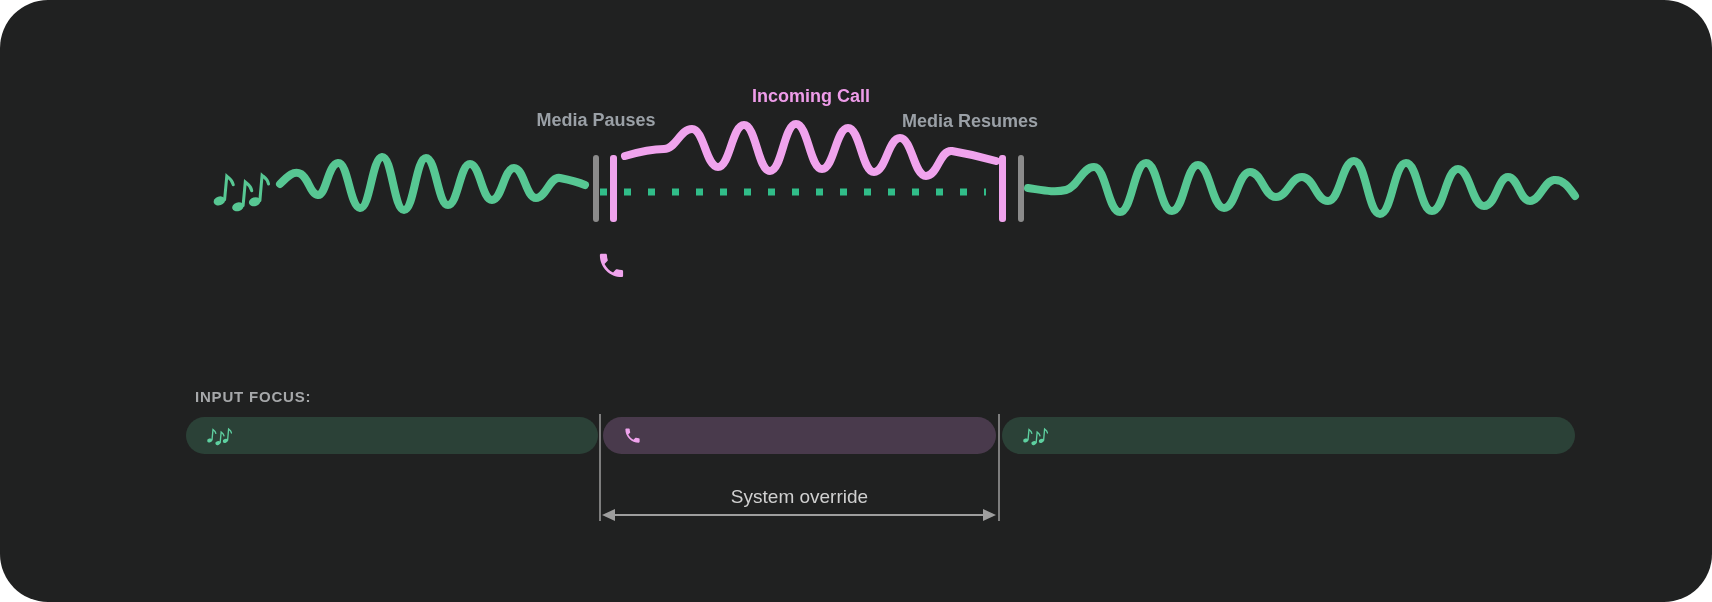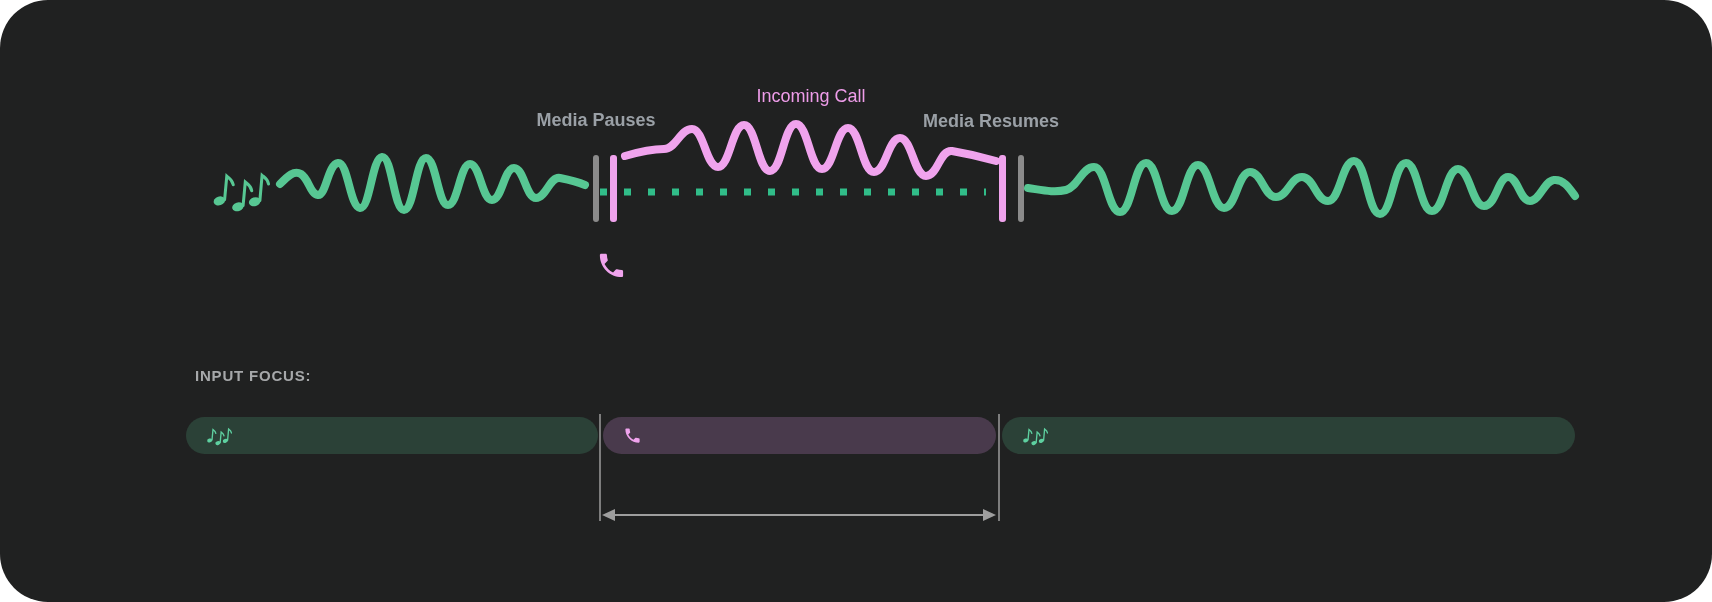--- a/index.html
+++ b/index.html
@@ -35,40 +35,40 @@
   
   .tl-label{
     position:absolute;
     transform:translateX(-50%);
     font-size:18px;line-height:18px;
     font-weight:700;
     color:var(--label_gray);
     white-space:nowrap;
   }
   .tl-label.pauses{left:596px;top:111px;}
-  .tl-label.resumes{left:991px;top:112px;}
+  .tl-label.resumes{left:970px;top:112px;}
   .tl-label.incoming{
     left:811px;top:87px;
-    font-weight:400;
+    font-weight:700;
     color:var(--call_pink_text);
   }
   
   .timeline-svg{position:absolute;left:0;top:0;width:1712px;height:340px;display:block;}
   .wave{fill:none;stroke-width:8;stroke-linecap:round;stroke-linejoin:round;}
   .wave.green{stroke:var(--media_green);}
   .wave.pink{stroke:var(--call_pink);}
   .dotted-line{stroke:var(--dotted_green);stroke-width:7;stroke-dasharray:7 17;}
   .barrier{rx:3px;}
   .barrier.gray{fill:var(--barrier_gray);}
   .barrier.pink{fill:var(--call_pink);}
   .glyph-mint{color:var(--media_green);}
   .glyph-pink{color:var(--call_pink);}
   
   .input-focus-label{
-    position:absolute;left:195px;top:368px;
+    position:absolute;left:195px;top:389px;
     font-size:15px;line-height:15px;font-weight:700;
     letter-spacing:0.8px;
     color:var(--input_focus_gray);
     white-space:nowrap;
   }
   .focus-bar{
     position:absolute;top:417px;height:37px;
     border-radius:18.5px;
     display:flex;align-items:center;
     padding-left:20px;box-sizing:border-box;
@@ -187,20 +187,21 @@
 
   <div class="focus-bar media b3">
     <svg class="bar-icon mint" width="26" height="20" viewBox="0 0 70 52">
       <use href="#notes-glyph"></use>
     </svg>
   </div>
 
   <div class="guide left"></div>
   <div class="guide right"></div>
 
+  <div class="override-label">System override</div>
 
   <div class="override-arrow">
     <span class="arrowhead left"></span>
     <span class="arrowline"></span>
     <span class="arrowhead right"></span>
   </div>
 
 </div>
 
 </body></html>

